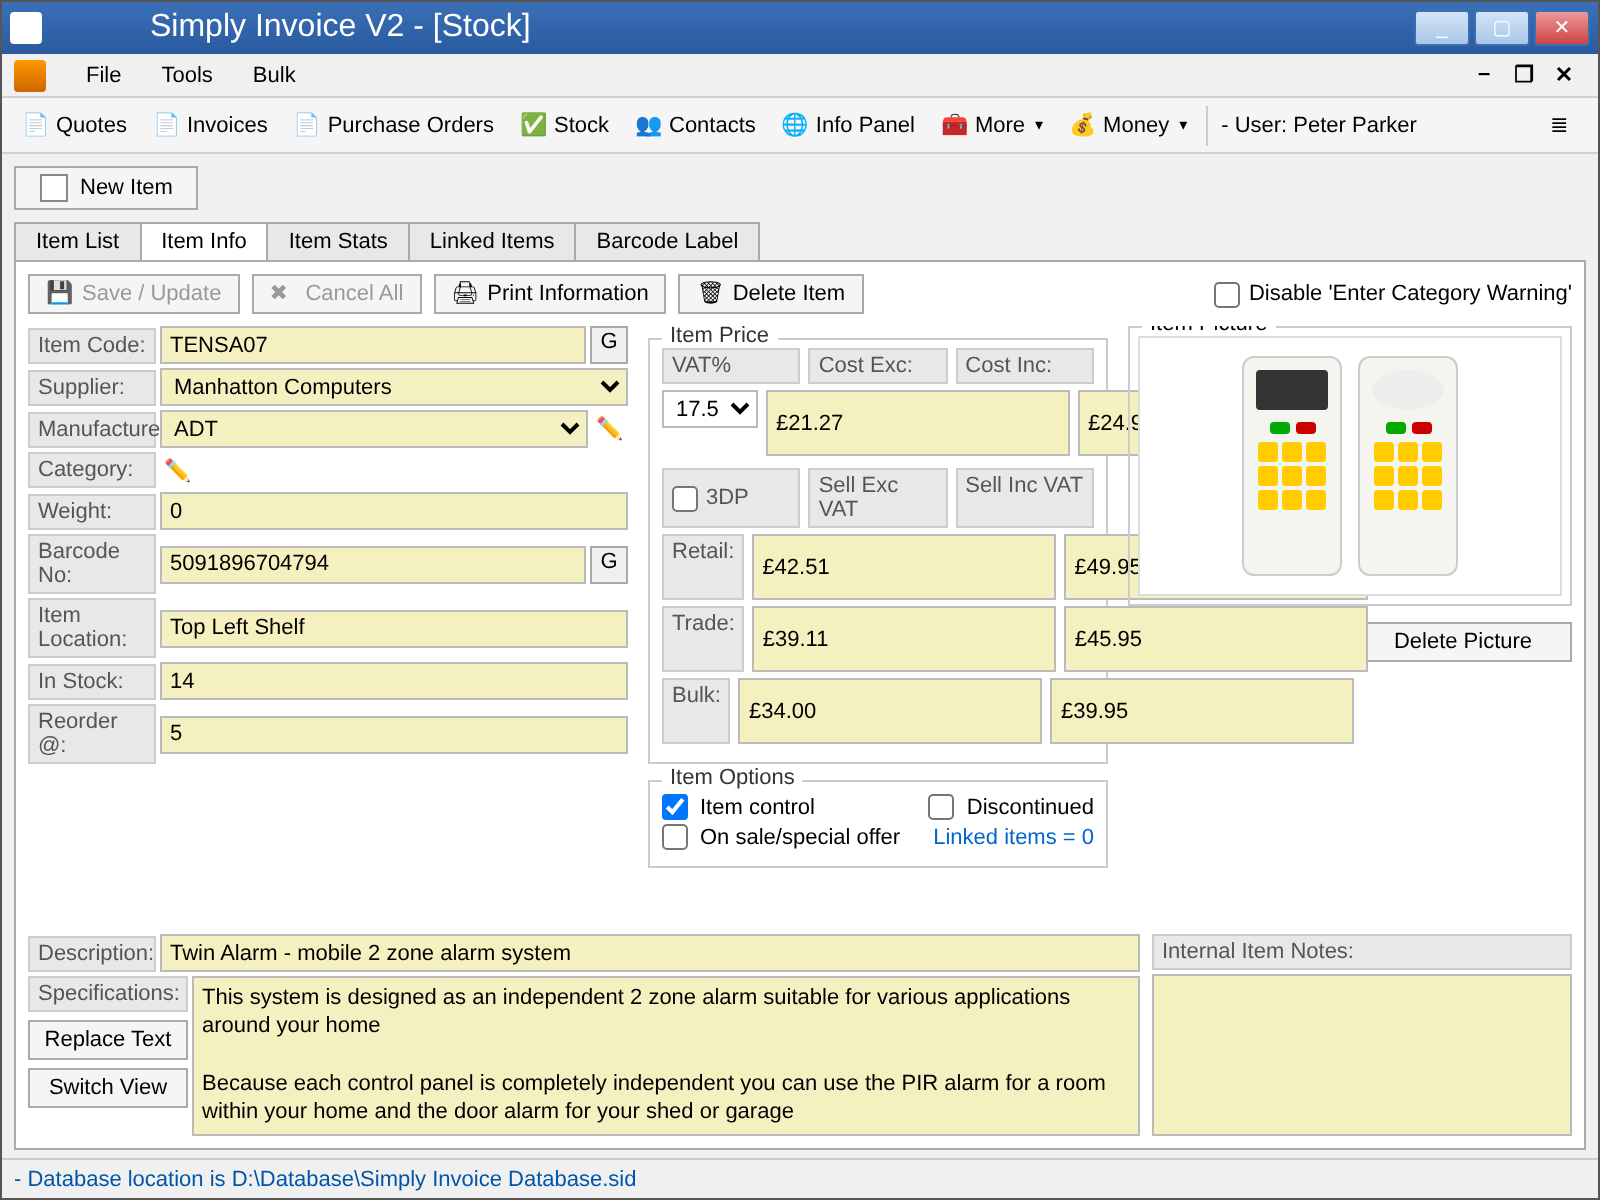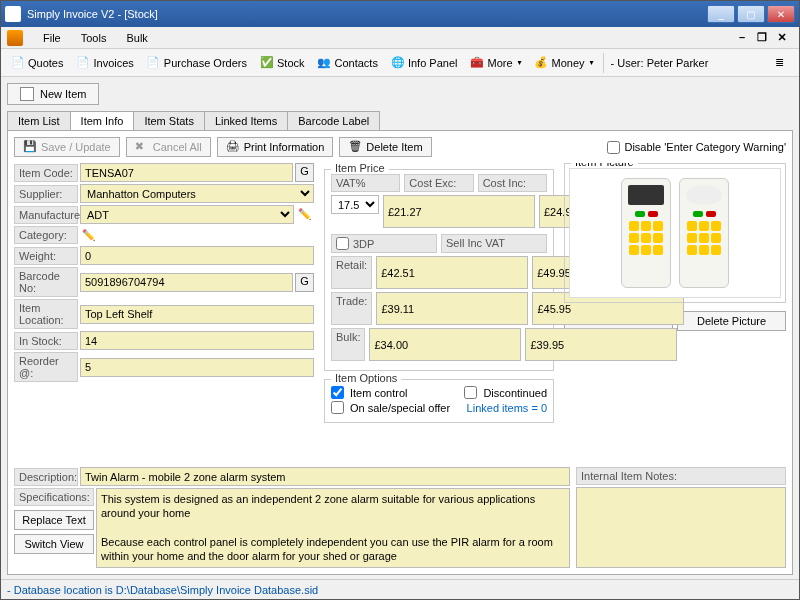--- a/index.html
+++ b/index.html
@@ -1,20 +1,20 @@
 <!DOCTYPE html>
 <html><head>
 <meta charset="utf-8">
 <style>
 * { box-sizing: border-box; margin: 0; padding: 0; font-family: Tahoma, sans-serif; font-size: 11px; }
 body { background: #e8e8e8; width: 800px; height: 600px; overflow: hidden; }
 .window { width: 800px; height: 600px; background: #fff; border: 1px solid #555; display: flex; flex-direction: column; }
 .titlebar { height: 26px; background: linear-gradient(#3a6fb7,#2a5a9e); color: #fff; display: flex; align-items: center; padding: 0 4px; }
 .titlebar .ticon { width: 16px; height: 16px; background: #fff; margin-right: 6px; border-radius: 2px; }
-.titlebar .ttext { flex: 1; font-size: 11px; }
+.titlebar .ttext { flex: 1; font-size: 16px; margin-left: 48px; }
 .winbtns { display: flex; gap: 2px; }
 .winbtn { width: 28px; height: 18px; background: linear-gradient(#d4e4f7,#a9c6e9); border: 1px solid #3a6fb7; border-radius: 2px; display: flex; align-items: center; justify-content: center; font-size: 10px; cursor: pointer; }
 .winbtn.close { background: linear-gradient(#e99,#c44); color: #fff; }
 .menubar { height: 22px; background: #f0f0f0; display: flex; align-items: center; padding: 0 6px; border-bottom: 1px solid #d0d0d0; }
 .appicon { width: 16px; height: 16px; background: linear-gradient(#f90,#c60); margin-right: 10px; border-radius: 2px; }
 .menuitem { padding: 2px 10px; cursor: pointer; }
 .mdictrl { margin-left: auto; display: flex; gap: 6px; padding-right: 4px; }
 .mdibtn { width: 14px; height: 14px; font-weight: bold; cursor: pointer; text-align: center; }
 .toolbar { height: 28px; background: #f5f5f5; display: flex; align-items: center; padding: 0 4px; gap: 1px; border-bottom: 1px solid #d0d0d0; }
 .tbtn { display: flex; align-items: center; gap: 3px; padding: 2px 5px; cursor: pointer; border: 1px solid transparent; }
@@ -239,20 +239,21 @@
             <div class="pricerow">
                 <select class="vatselect"><option>17.5</option></select>
                 <input class="pval" value="£21.27" style="">
                 <input class="pval" value="£24.99" style="">
               </div>
             <div class="pricerow" style="margin-top:6px">
                 <div class="phead" style="display:flex;align-items:center;gap:4px">
                   <input type="checkbox" class="chk" style="">
                   <span>3DP</span>
                 </div>
+                <div class="phead">Sell Exc VAT</div>
                 <div class="phead">Sell Inc VAT</div>
               </div>
             <div class="pricerow">
                 <div class="phead">Retail:</div>
                 <input class="pval" value="£42.51" style="">
                 <input class="pval" value="£49.95" style="">
               </div>
             <div class="pricerow">
                 <div class="phead">Trade:</div>
                 <input class="pval" value="£39.11" style="">

